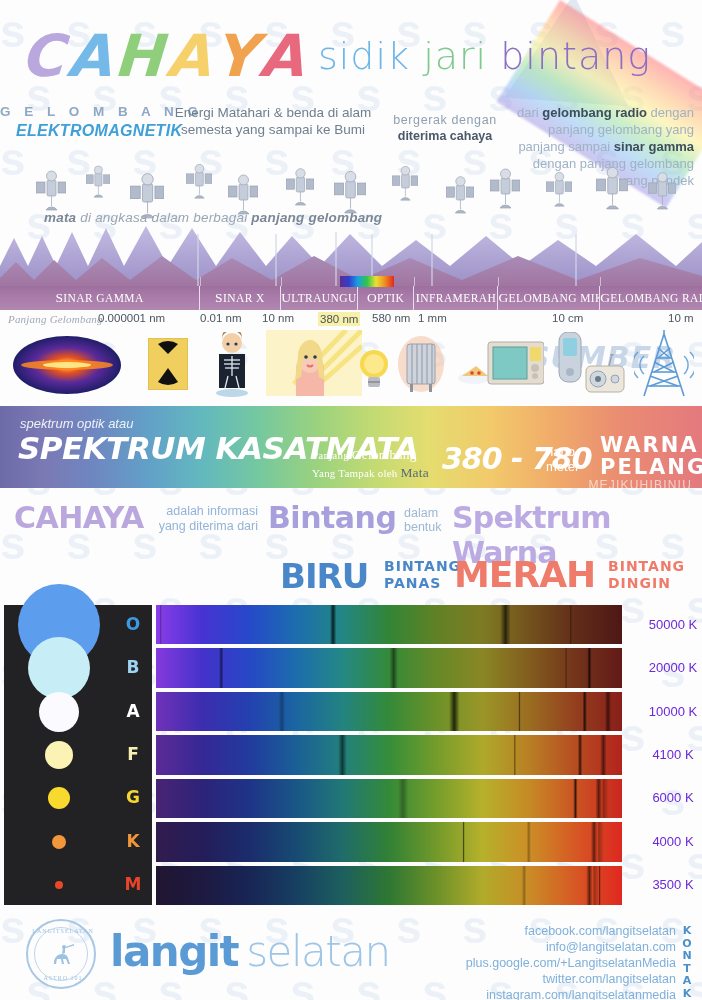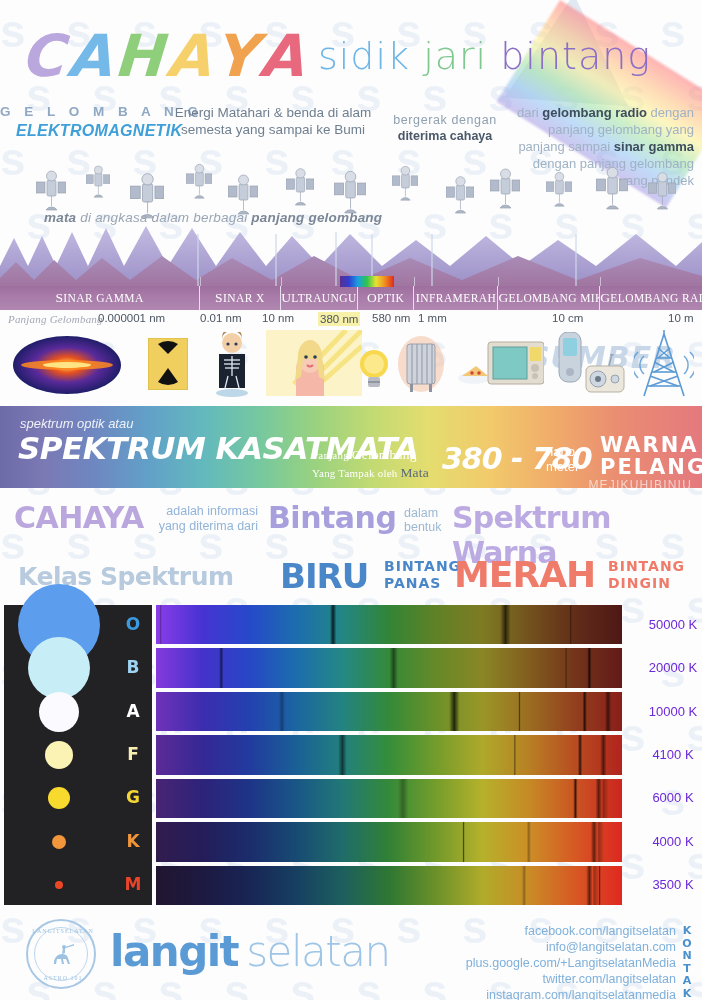--- a/index.html
+++ b/index.html
@@ -776,21 +776,20 @@
     <div class="b2-adalah">
       <span>adalah informasi</span><br>
       <span>yang diterima dari</span>
     </div>
     <div class="b2-bintang">Bintang</div>
     <div class="b2-dalam">
       <span>dalam</span><br>
       <span>bentuk</span>
     </div>
     <div class="b2-spek">Spektrum Warna</div>
-    <div class="b2-kelas">Kelas Spektrum</div>
     <div class="b2-biru">BIRU</div>
     <div class="b2-panas">
       <span>BINTANG</span><br>
       <span>PANAS</span>
     </div>
     <div class="b2-merah">MERAH</div>
     <div class="b2-dingin">
       <span>BINTANG</span><br>
       <span>DINGIN</span>
     </div>

